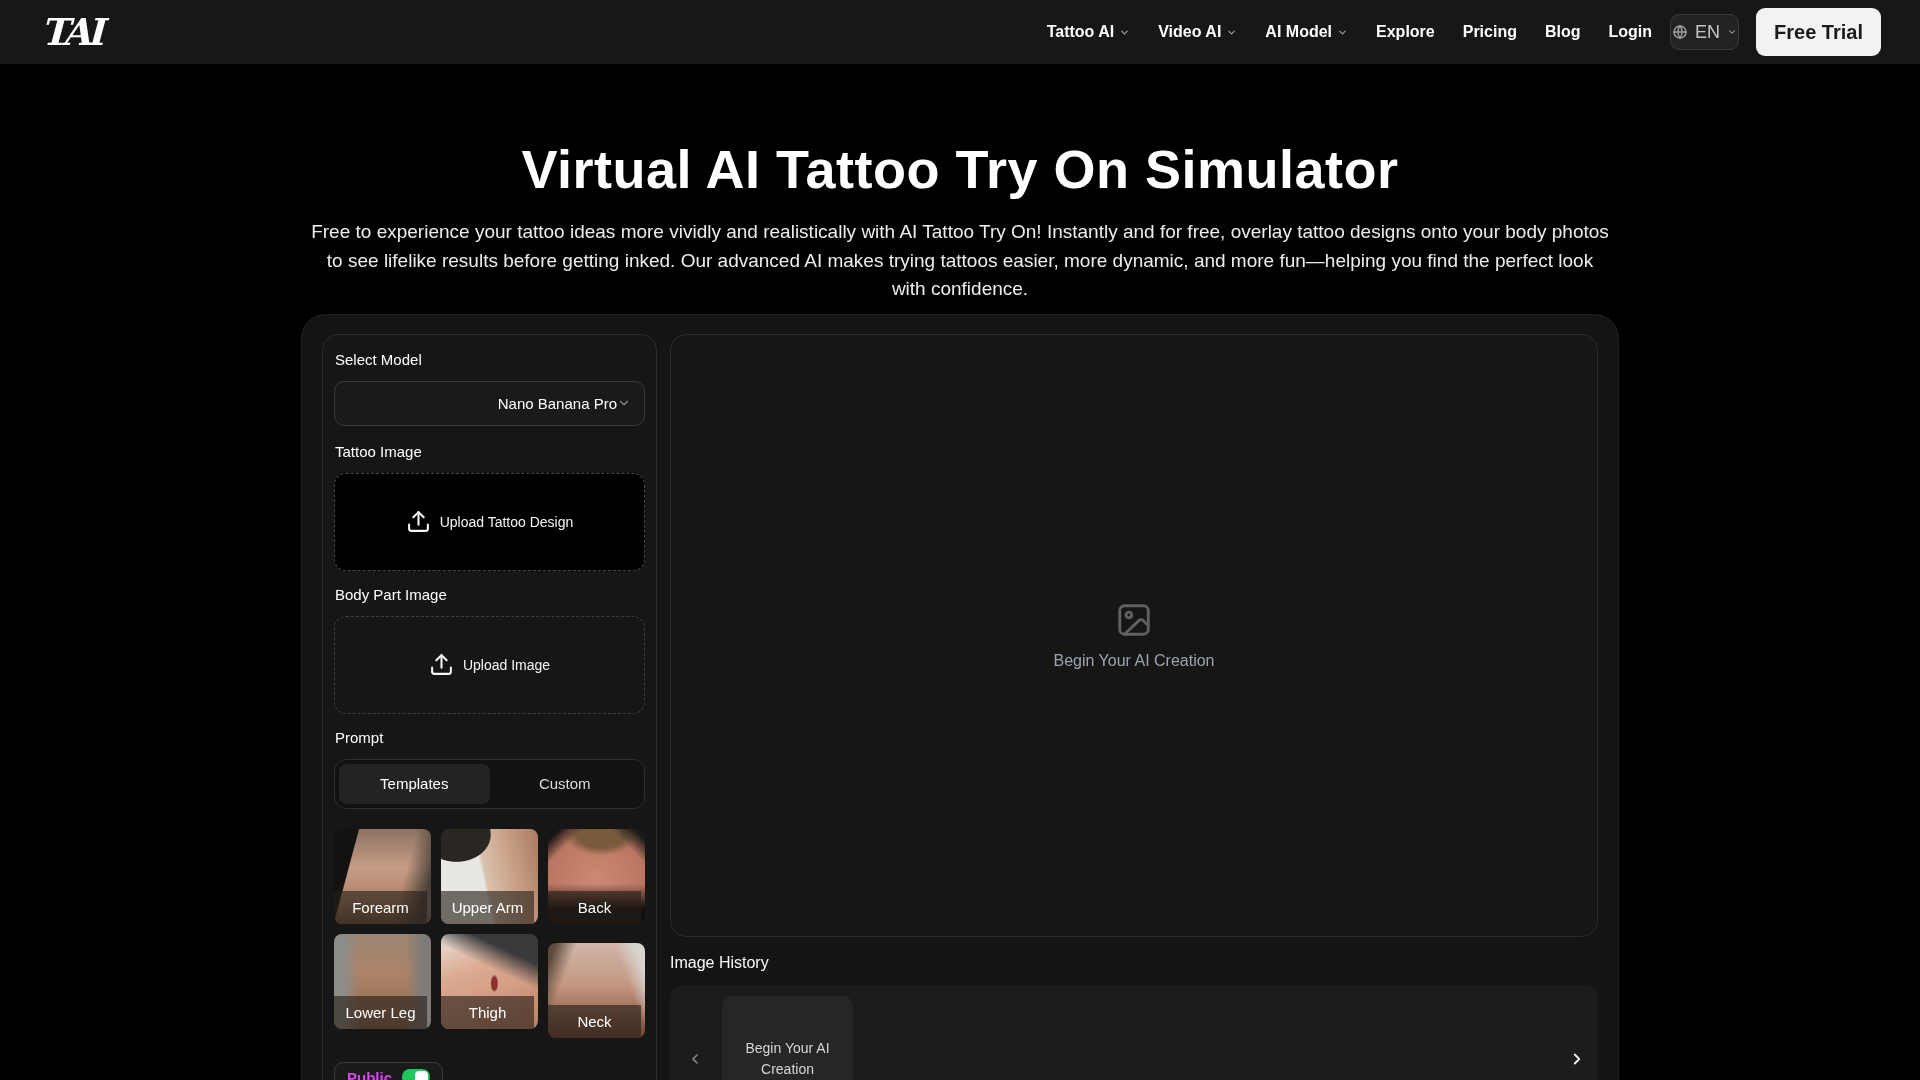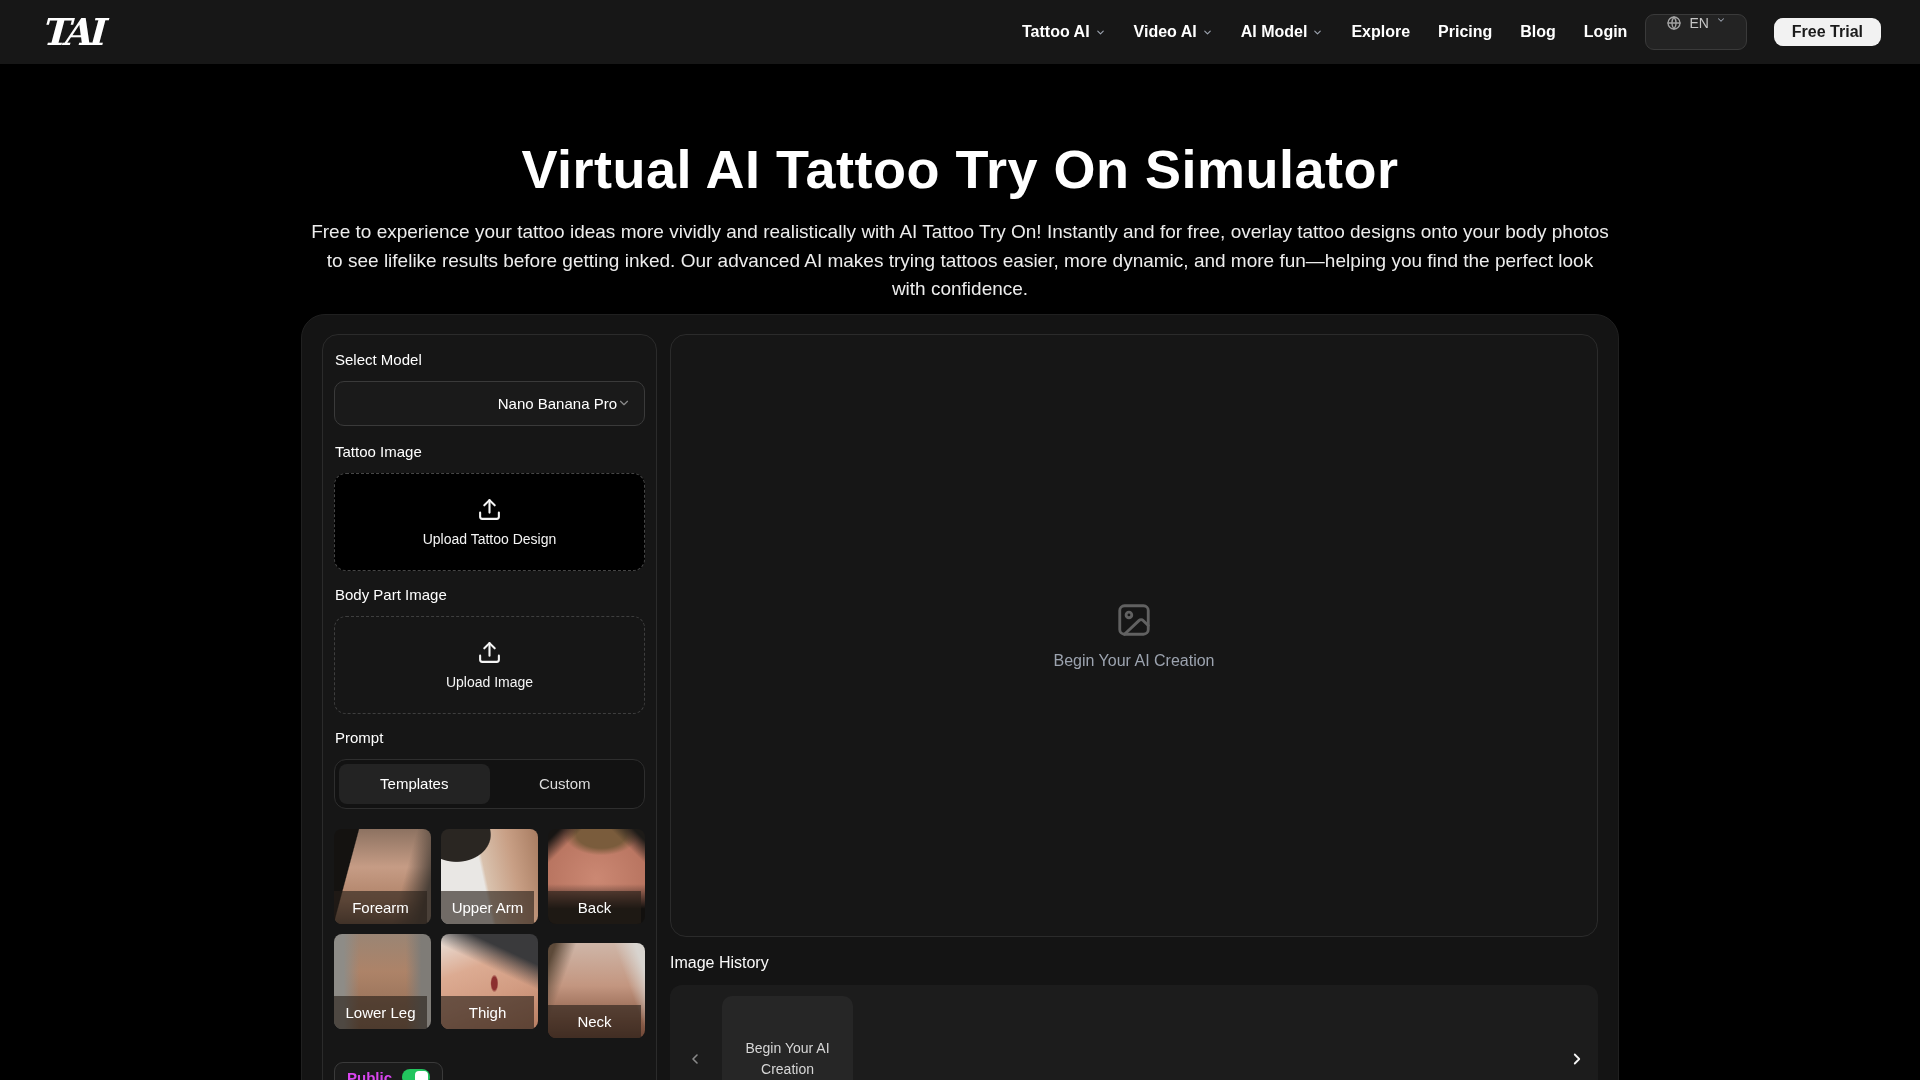--- a/index.html
+++ b/index.html
@@ -18,29 +18,29 @@
     font-size:37px; letter-spacing:-4px; color:#fff; line-height:1; cursor:pointer;
     transform:skewX(-4deg);
   }
   .nav { margin-left:auto; display:flex; align-items:center; }
   .nav-item {
     display:flex; align-items:center; gap:5px; cursor:pointer;
     font-size:16px; font-weight:700; color:#fff; margin-left:28px; white-space:nowrap;
   }
   .chev { color:#9ca3af; display:flex; align-items:center; }
   .lang-btn {
-    margin-left:18px; height:36px; padding:0 20px; display:flex; align-items:flex-start; gap:7px;
+    margin-left:18px; height:36px; padding:0 1px; display:flex; align-items:center; gap:7px;
     background:#232323; border:1px solid #3a3a3a; border-radius:9px; cursor:pointer;
-    color:#c6c6c6; font-size:14px;
+    color:#c6c6c6; font-size:18px;
   }
   .lang-globe { color:#a3a3a3; display:flex; }
   .free-trial {
-    margin-left:27px; height:28px; padding:0 18px; display:flex; align-items:center;
+    margin-left:17px; height:48px; padding:0 18px; display:flex; align-items:center;
     background:#f2f2f2; color:#1b1b1b; border:none; border-radius:9px;
-    font-size:16px; font-weight:700; cursor:pointer; font-family:inherit;
+    font-size:20px; font-weight:700; cursor:pointer; font-family:inherit;
   }
 
   
   .hero-title { margin:74px 0 0; text-align:center; font-size:54px; font-weight:700; letter-spacing:.5px; }
   .hero-desc {
     margin:18px auto 0; max-width:1305px; text-align:center;
     font-size:19px; line-height:28.5px; color:#ededed; font-weight:400;
   }
 
   
@@ -57,21 +57,21 @@
   }
   .field-label { font-size:15px; color:#fff; margin:0 0 13px 1px; font-weight:400; }
   .select {
     height:45px; background:#1a1a1a; border:1px solid #3a3a3a; border-radius:10px;
     display:flex; align-items:center; justify-content:flex-end;
     padding:0 13px 0 16px; font-size:15px; margin-bottom:17px; cursor:pointer;
   }
   .select .chev { color:#8b8b8b; }
   .upload {
     border:1px dashed #3e3e3e; border-radius:12px; height:98px; margin-bottom:15px;
-    display:flex; flex-direction:column; align-items:center; justify-content:center;
+    display:flex; flex-direction:row; align-items:center; justify-content:center;
     gap:9px; font-size:14px; color:#f5f5f5; cursor:pointer;
   }
   .upload.dark { background:#000; border-color:#464646; }
   .upload-ic { color:#f5f5f5; }
 
   .tabs {
     height:50px; border:1px solid #2e2e2e; background:#121212; border-radius:12px;
     padding:4px; display:flex; margin-bottom:20px;
   }
   .tab {

